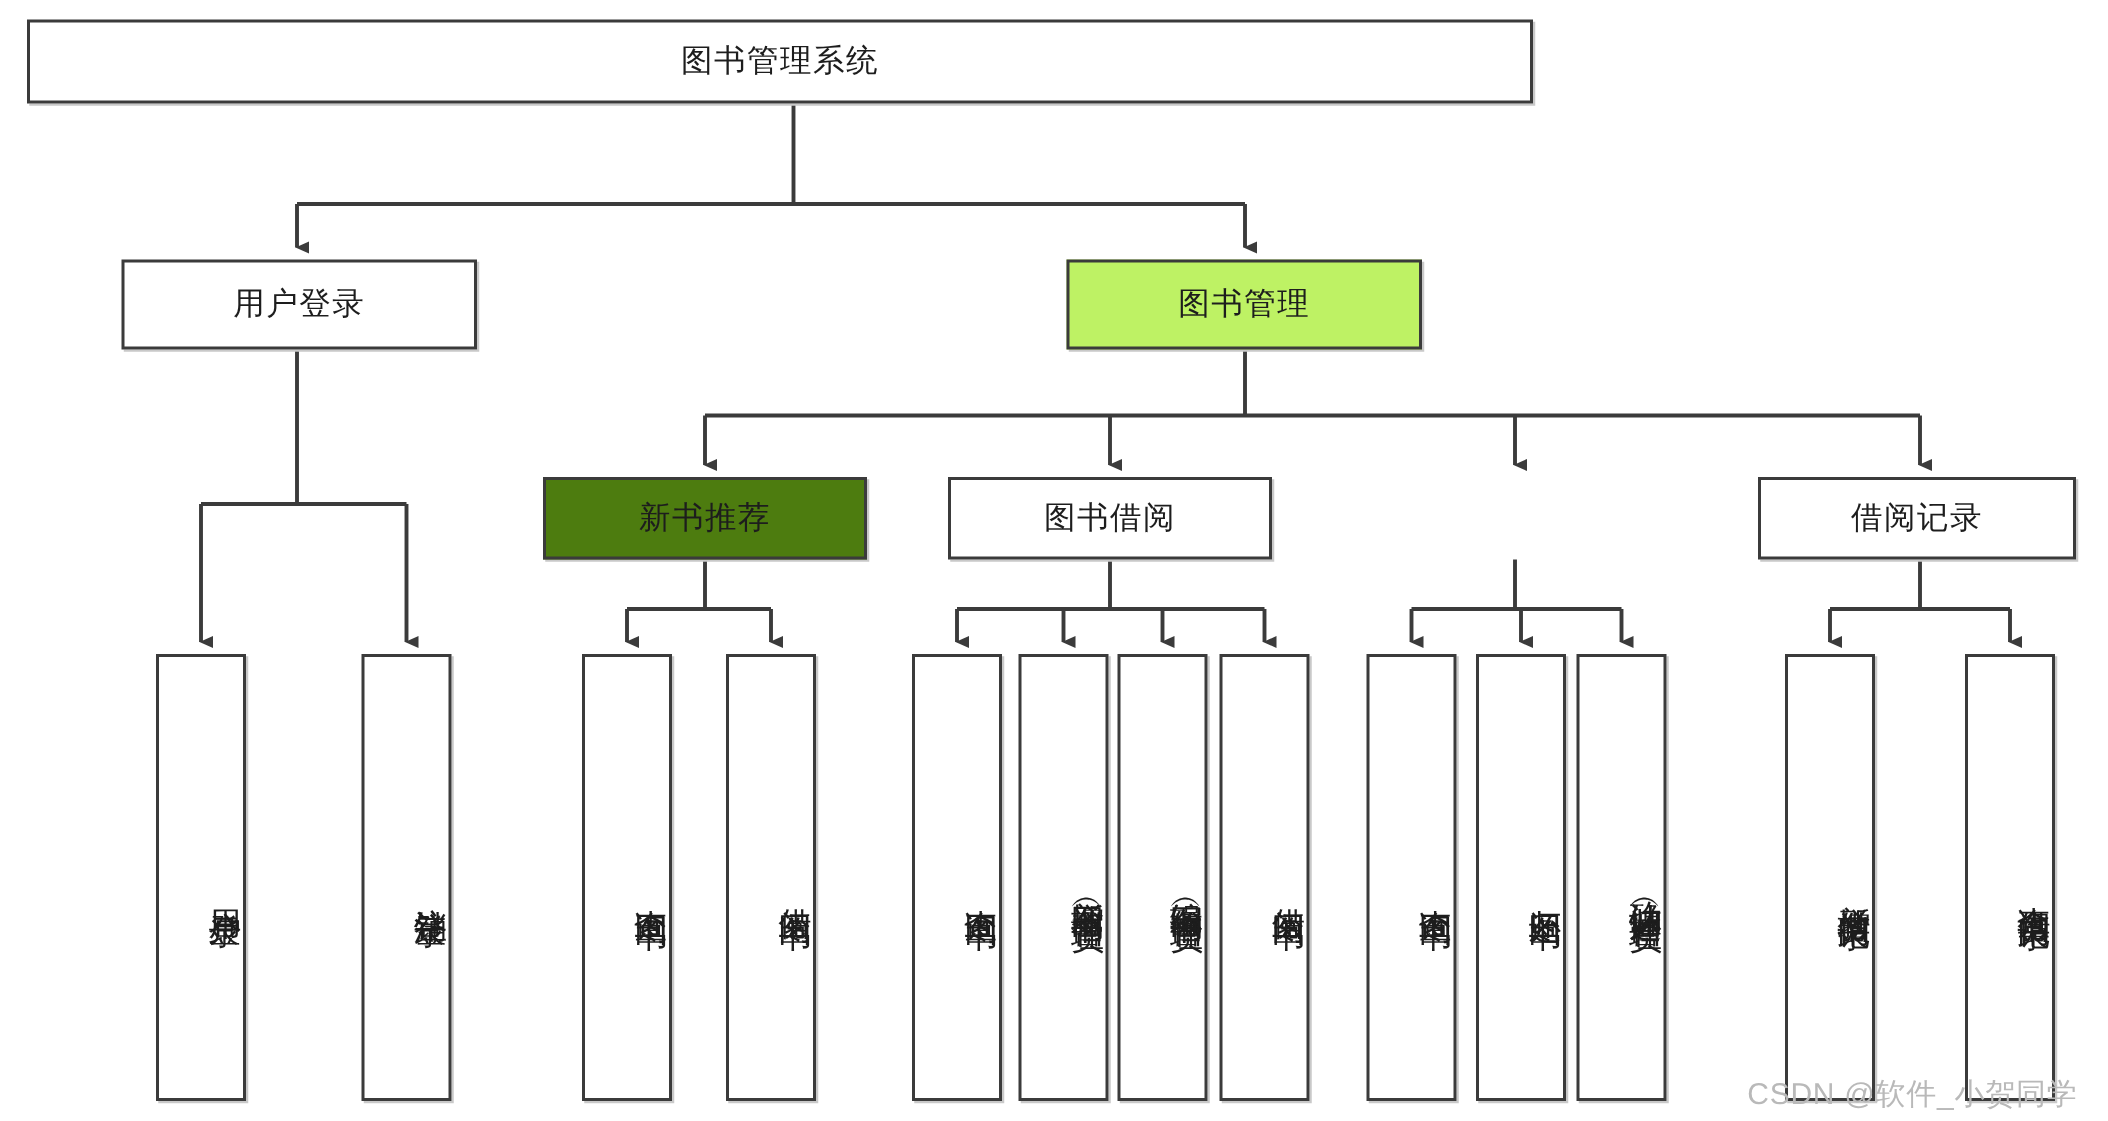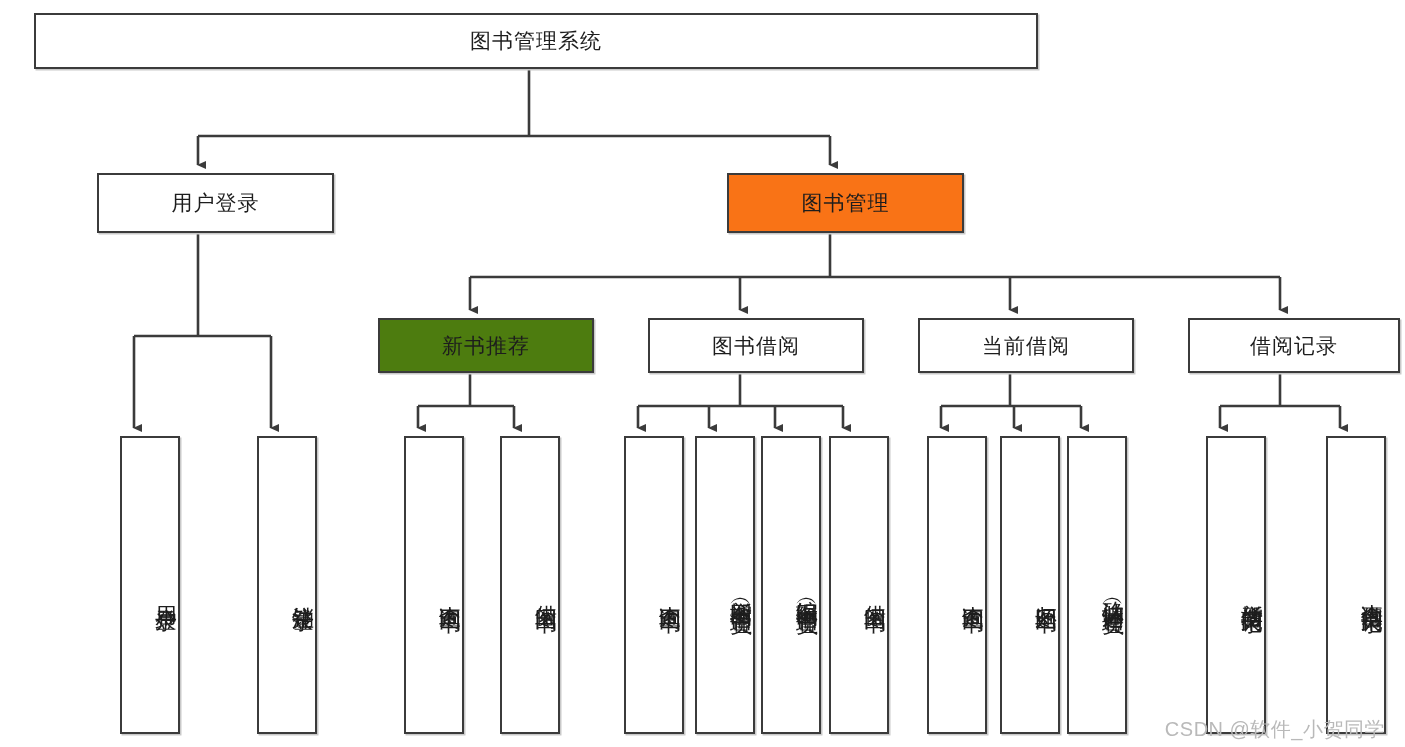--- a/index.html
+++ b/index.html
@@ -26,21 +26,20 @@
   .node {
     position: absolute;
     box-sizing: border-box;
     background: #ffffff;
     border: 2px solid #000000;
     box-shadow: 1.5px 1.5px 0 0 #c9c9c9;
     display: flex;
     align-items: center;
     justify-content: center;
     color: #1d1d1d;
-    margin-left: 16px;
   }
   .node.h {
     font-size: 21px;
     letter-spacing: 1px;
   }
   .node.v {
     writing-mode: vertical-rl;
     text-orientation: upright;
     font-size: 22px;
     letter-spacing: 2px;
@@ -118,32 +117,29 @@
     </g>
   </svg>
 
   <div class="node h" style="left: 18px; top: 13px; width: 1004px; height: 56px; border-color: rgb(59, 59, 59); background: rgb(255, 255, 255); color: rgb(29, 29, 29); box-shadow: rgb(201, 201, 201) 1.5px 1.5px 0px 0px;">
     <span class="label">图书管理系统</span>
   </div>
 
   <div class="node h" style="left: 81px; top: 173px; width: 237px; height: 60px; border-color: rgb(59, 59, 59); background: rgb(255, 255, 255); color: rgb(29, 29, 29); box-shadow: rgb(201, 201, 201) 1.5px 1.5px 0px 0px;">
     <span class="label">用户登录</span>
   </div>
-  <div class="node h" style="left: 711px; top: 173px; width: 237px; height: 60px; border-color: rgb(59, 59, 59); background: #f97316; color: rgb(29, 29, 29); box-shadow: rgb(201, 201, 201) 1.5px 1.5px 0px 0px;">
+  <div class="node h" style="left: 711px; top: 173px; width: 237px; height: 60px; border-color: rgb(59, 59, 59); background: #bef264; color: rgb(29, 29, 29); box-shadow: rgb(201, 201, 201) 1.5px 1.5px 0px 0px;">
     <span class="label">图书管理</span>
   </div>
 
   <div class="node h" style="left: 362px; top: 318px; width: 216px; height: 55px; border-color: rgb(59, 59, 59); background: #4d7c0f; color: rgb(29, 29, 29); box-shadow: rgb(201, 201, 201) 1.5px 1.5px 0px 0px;">
     <span class="label">新书推荐</span>
   </div>
   <div class="node h" style="left: 632px; top: 318px; width: 216px; height: 55px; border-color: rgb(59, 59, 59); background: rgb(255, 255, 255); color: rgb(29, 29, 29); box-shadow: rgb(201, 201, 201) 1.5px 1.5px 0px 0px;">
     <span class="label">图书借阅</span>
-  </div>
-  <div class="node h" style="left: 902px; top: 318px; width: 216px; height: 55px; border-color: rgb(59, 59, 59); background: rgb(255, 255, 255); color: rgb(29, 29, 29); box-shadow: rgb(201, 201, 201) 1.5px 1.5px 0px 0px;">
-    <span class="label">当前借阅</span>
   </div>
   <div class="node h" style="left: 1172px; top: 318px; width: 212px; height: 55px; border-color: rgb(59, 59, 59); background: rgb(255, 255, 255); color: rgb(29, 29, 29); box-shadow: rgb(201, 201, 201) 1.5px 1.5px 0px 0px;">
     <span class="label">借阅记录</span>
   </div>
 
   <div class="node v" style="left: 104px; top: 436px; width: 60px; height: 298px; border-color: rgb(59, 59, 59); background: rgb(255, 255, 255); color: rgb(29, 29, 29); box-shadow: rgb(201, 201, 201) 1.5px 1.5px 0px 0px;">
     <span class="label">用户登录</span>
   </div>
   <div class="node v" style="left: 241px; top: 436px; width: 60px; height: 298px; border-color: rgb(59, 59, 59); background: rgb(255, 255, 255); color: rgb(29, 29, 29); box-shadow: rgb(201, 201, 201) 1.5px 1.5px 0px 0px;">
     <span class="label">注销登录</span>

